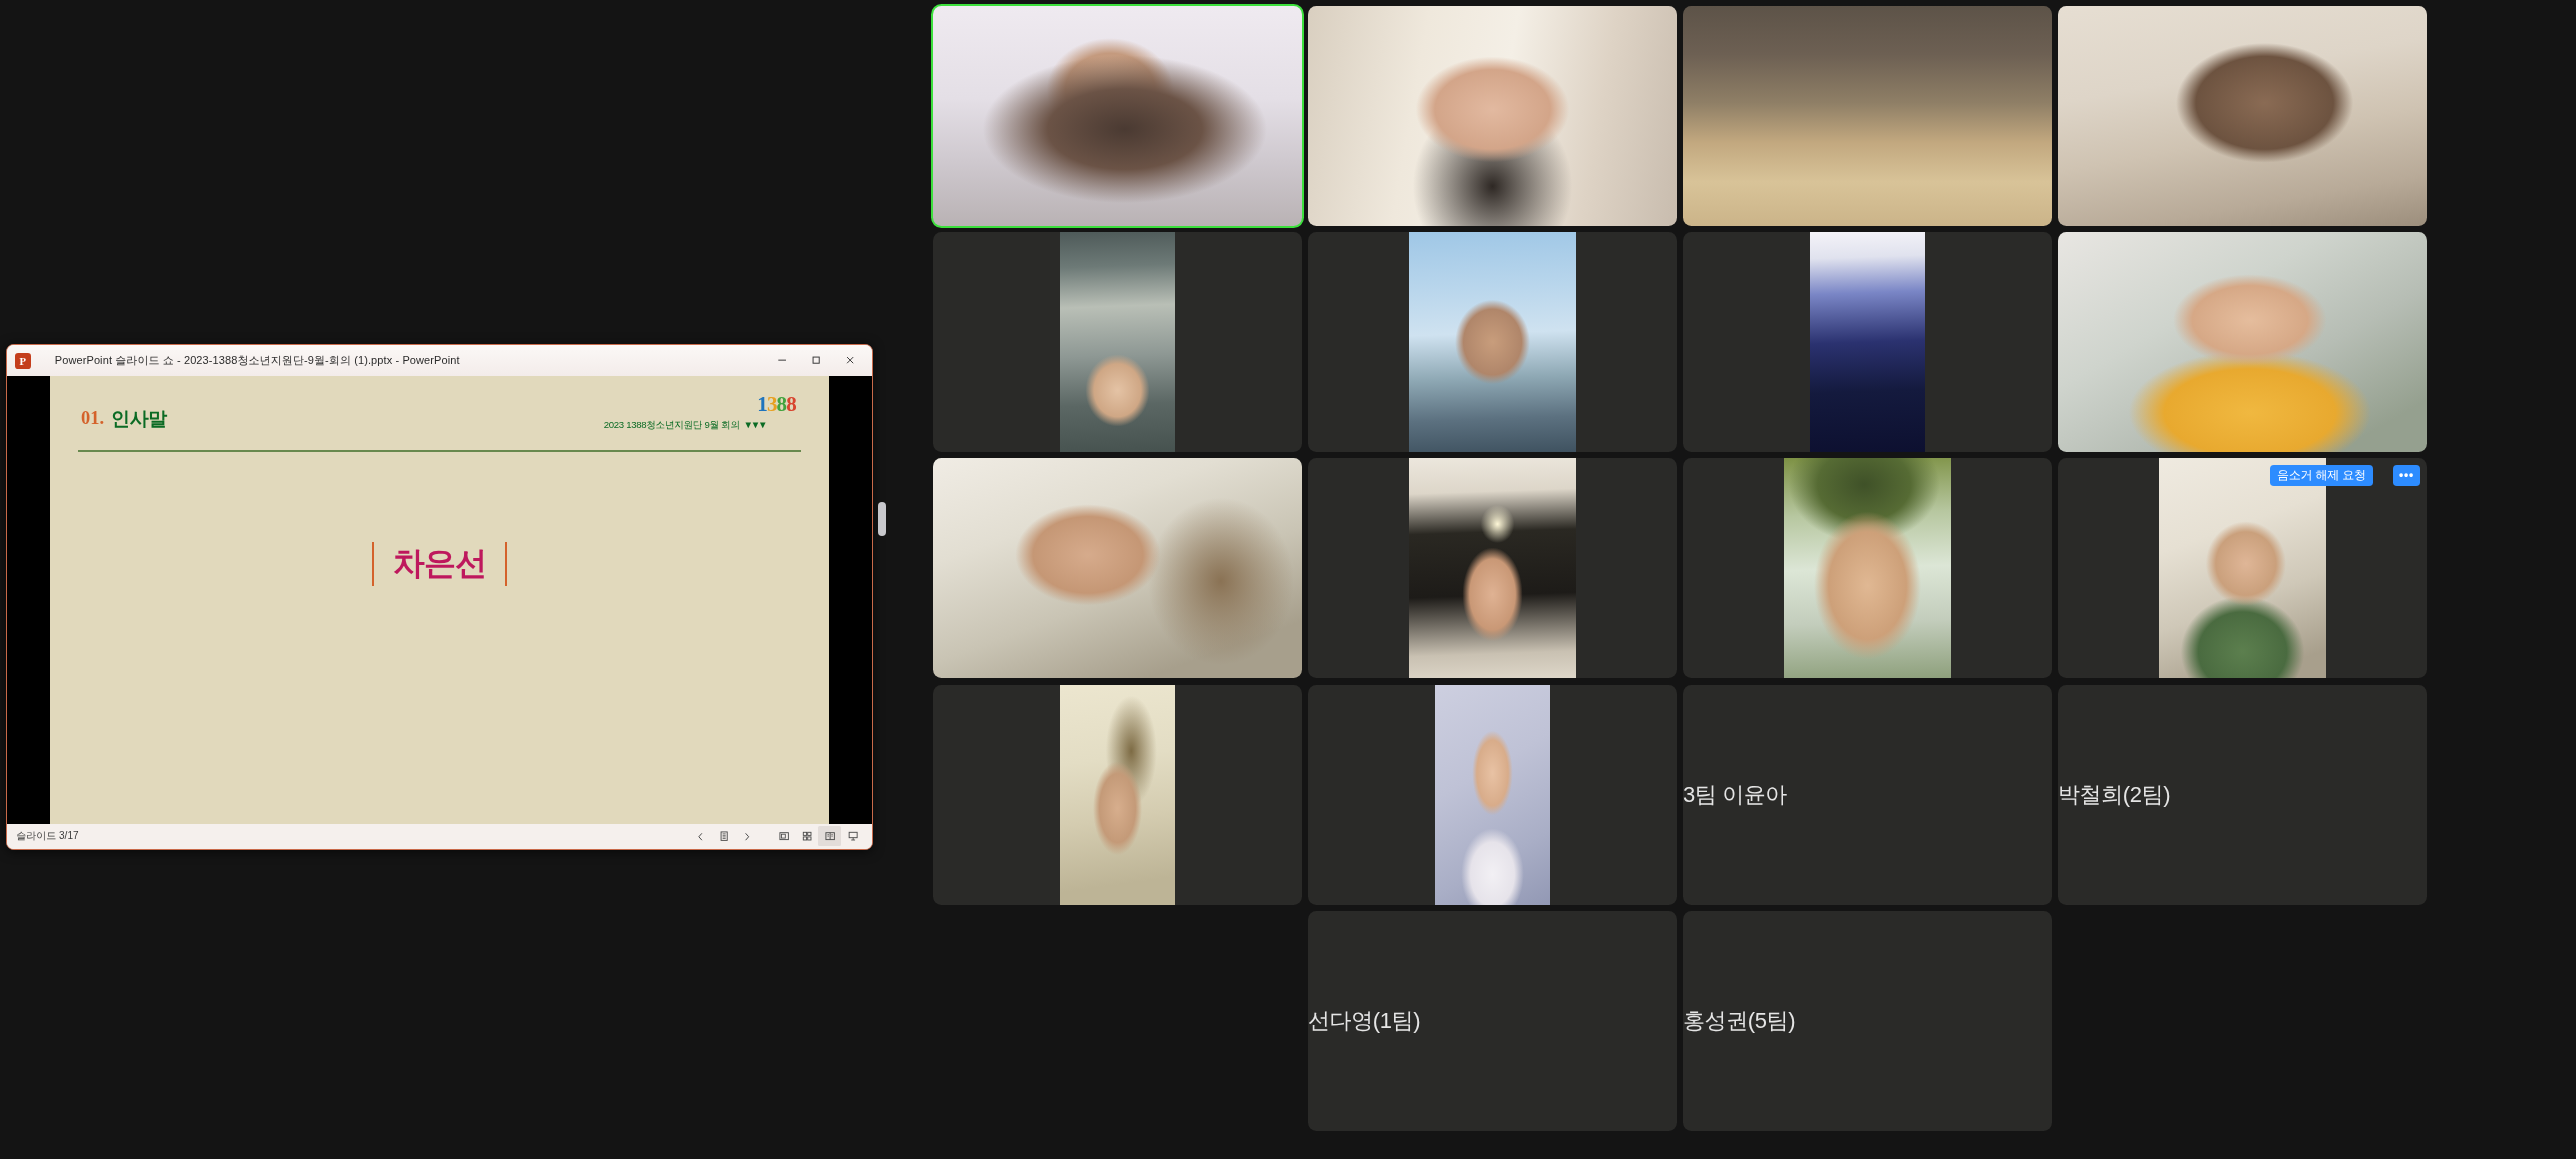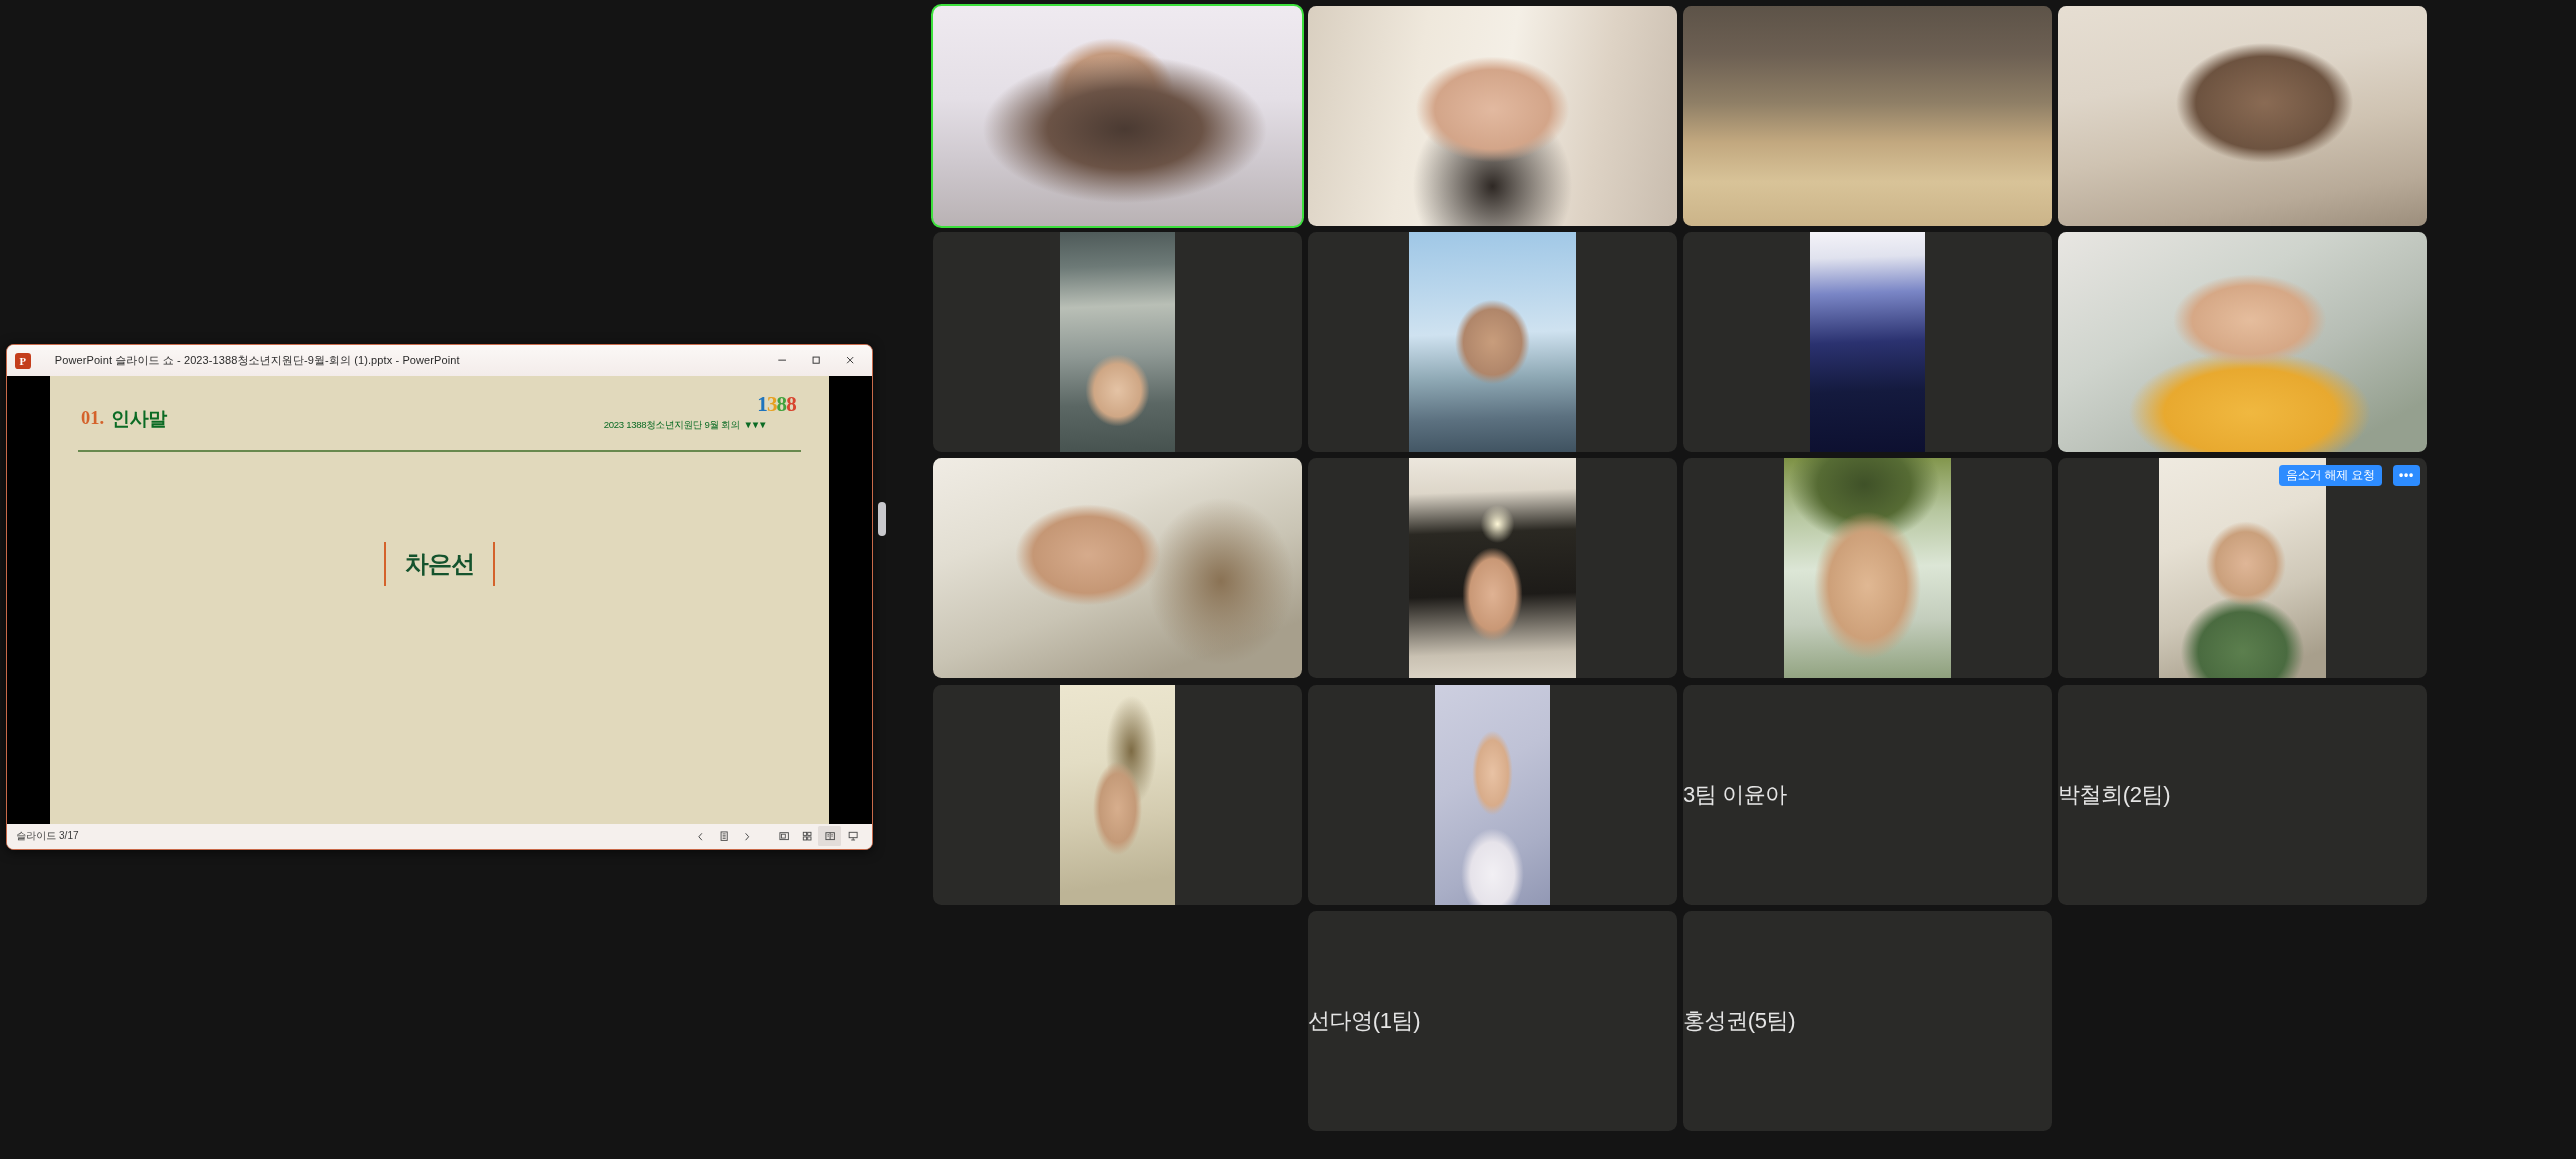--- a/index.html
+++ b/index.html
@@ -97,21 +97,21 @@
   #slide-line1 {
     font-size: 34px; font-weight: bold; color: #1e5e23;
     letter-spacing: -1.5px; white-space: nowrap;
   }
   #slide-line2-wrap {
     margin-top: 28px;
     display: flex; align-items: center; justify-content: center; gap: 18.4px;
   }
   .vbar { width: 2.3px; height: 44px; background: #d4622b; }
   #slide-line2 {
-    font-size: 24px; font-weight: bold; color: #14532d; letter-spacing: -0.8px;
+    font-size: 32px; font-weight: bold; color: #be185d; letter-spacing: -0.8px;
   }
 
   #ppt-status {
     height: 24.5px; background: #f5f0ed;
     display: flex; align-items: center; padding: 0 7.7px 0 9.2px;
   }
   #status-text { font-size: 10px; color: #3a3a3a; flex: 1 1 auto; }
   .sbtn {
     width: 23px; height: 20px; flex: 0 0 auto;
     display: flex; align-items: center; justify-content: center; color: #4a4a4a;
@@ -141,21 +141,21 @@
   .vid { position: absolute; inset: 0; display: flex; align-items: center; justify-content: center; }
   .vid .inner { height: 100%; overflow: hidden; position: relative; }
   .name {
     position: absolute; left: 0; right: 0; top: 50%;
     transform: translateY(-50%);
     color: #e5e5e5;
     font-size: 22px; letter-spacing: -0.4px;
   }
   .overlay {
     position: absolute; right: 7px; top: 7px;
-    display: flex; gap: 11px; z-index: 5;
+    display: flex; gap: 20px; z-index: 5;
   }
   .pill {
     background: #2d8cff; color: #fff;
     border-radius: 3.8px; padding: 3.8px 7px;
     font-size: 12px; white-space: nowrap; letter-spacing: -0.2px;
     line-height: 1.15;
   }
   .pill.dots { padding: 3.8px 6.1px; font-weight: bold; letter-spacing: 0.8px; }
 
   

